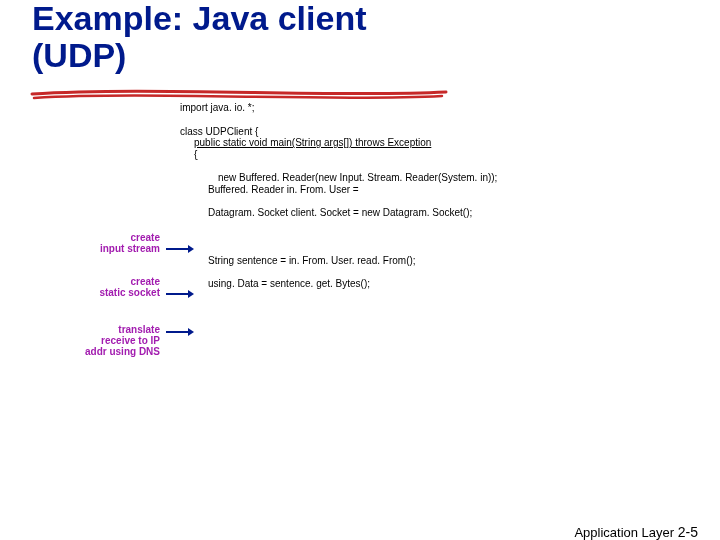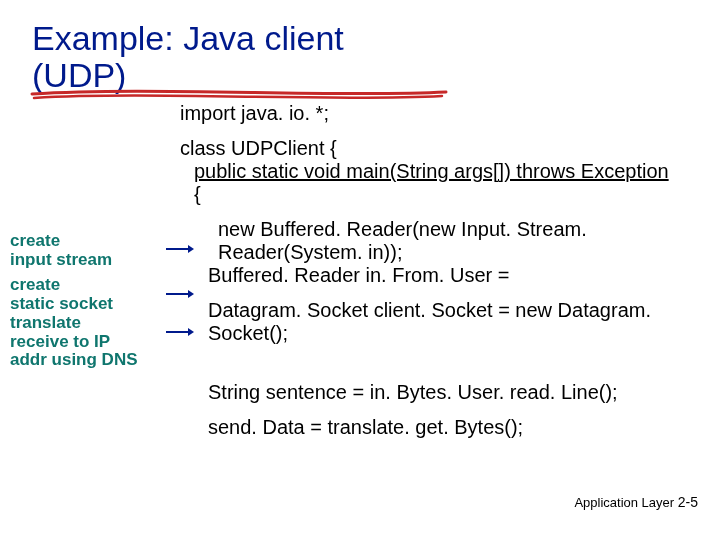--- a/index.html
+++ b/index.html
@@ -6,65 +6,65 @@
   body {
     width: 720px;
     height: 540px;
     background: #fff;
     font-family: Arial, Helvetica, sans-serif;
     position: relative;
     overflow: hidden;
   }
   .title {
     position: absolute;
-    top: 20px;
+    top: 0;
     left: 32px;
     font-size: 34px;
     color: #001a8c;
-    font-weight: 400;
+    font-weight: 700;
     line-height: 1.1;
   }
   .underline {
     position: absolute;
     top: 88px;
     left: 30px;
     width: 420px;
     height: 14px;
     pointer-events: none;
   }
   .code-block {
     position: absolute;
     left: 180px;
     top: 102px;
-    font-size: 20px;
+    font-size: 10px;
     color: #000;
     line-height: 1.15;
   }
   .code-block .gap { height: 12px; }
   .indent1 { padding-left: 14px; text-decoration: underline; }
   .indent2 { padding-left: 28px; }
   .ann {
     position: absolute;
     right: 560px;
     width: 150px;
-    text-align: left;
+    text-align: right;
     font-weight: bold;
-    color: #0f766e;
-    font-size: 17px;
+    color: #a21caf;
+    font-size: 10px;
     line-height: 1.1;
   }
   .arrow {
     position: absolute;
     width: 28px;
     height: 10px;
     pointer-events: none;
   }
   .footer {
     position: absolute;
-    bottom: 30px;
+    bottom: 0;
     right: 22px;
     font-size: 13px;
     color: #000;
   }
   .footer .pg { font-size: 14px; }
 </style>
 </head>
 <body>
 
 <div class="title">
@@ -84,36 +84,36 @@
   <div class="indent1">public static void main(String args[]) throws Exception</div>
   <div class="indent1">{</div>
   <div class="gap"></div>
   <div class="indent2" style="padding-left:38px">new Buffered. Reader(new Input. Stream. Reader(System. in));</div>
   <div class="indent2">Buffered. Reader in. From. User =</div>
   <div class="gap"></div>
   <div class="indent2">Datagram. Socket client. Socket = new Datagram. Socket();</div>
   <div class="gap"></div>
   <div class="gap"></div>
   <div class="gap"></div>
-  <div class="indent2">String sentence = in. Bytes. User. read. Line();</div>
+  <div class="indent2">String sentence = in. From. User. read. From();</div>
   <div class="gap"></div>
-  <div class="indent2">send. Data = translate. get. Bytes();</div>
+  <div class="indent2">using. Data = sentence. get. Bytes();</div>
 </div>
 
 <div class="ann" style="top:232px">
   <span>create</span><br>
   <span>input stream</span>
 </div>
 
 <div class="ann" style="top:276px">
   <span>create</span><br>
   <span>static socket</span>
 </div>
 
-<div class="ann" style="top:314px">
+<div class="ann" style="top:324px">
   <span>translate</span><br>
   <span>receive to IP</span><br>
   <span>addr using DNS</span>
 </div>
 
 <svg class="arrow" style="top:244px;left:166px" viewBox="0 0 28 10">
   <line x1="0" y1="5" x2="22" y2="5" stroke="#001a8c" stroke-width="2"></line>
   <polygon points="22,1 28,5 22,9" fill="#001a8c"></polygon>
 </svg>
 <svg class="arrow" style="top:289px;left:166px" viewBox="0 0 28 10">

